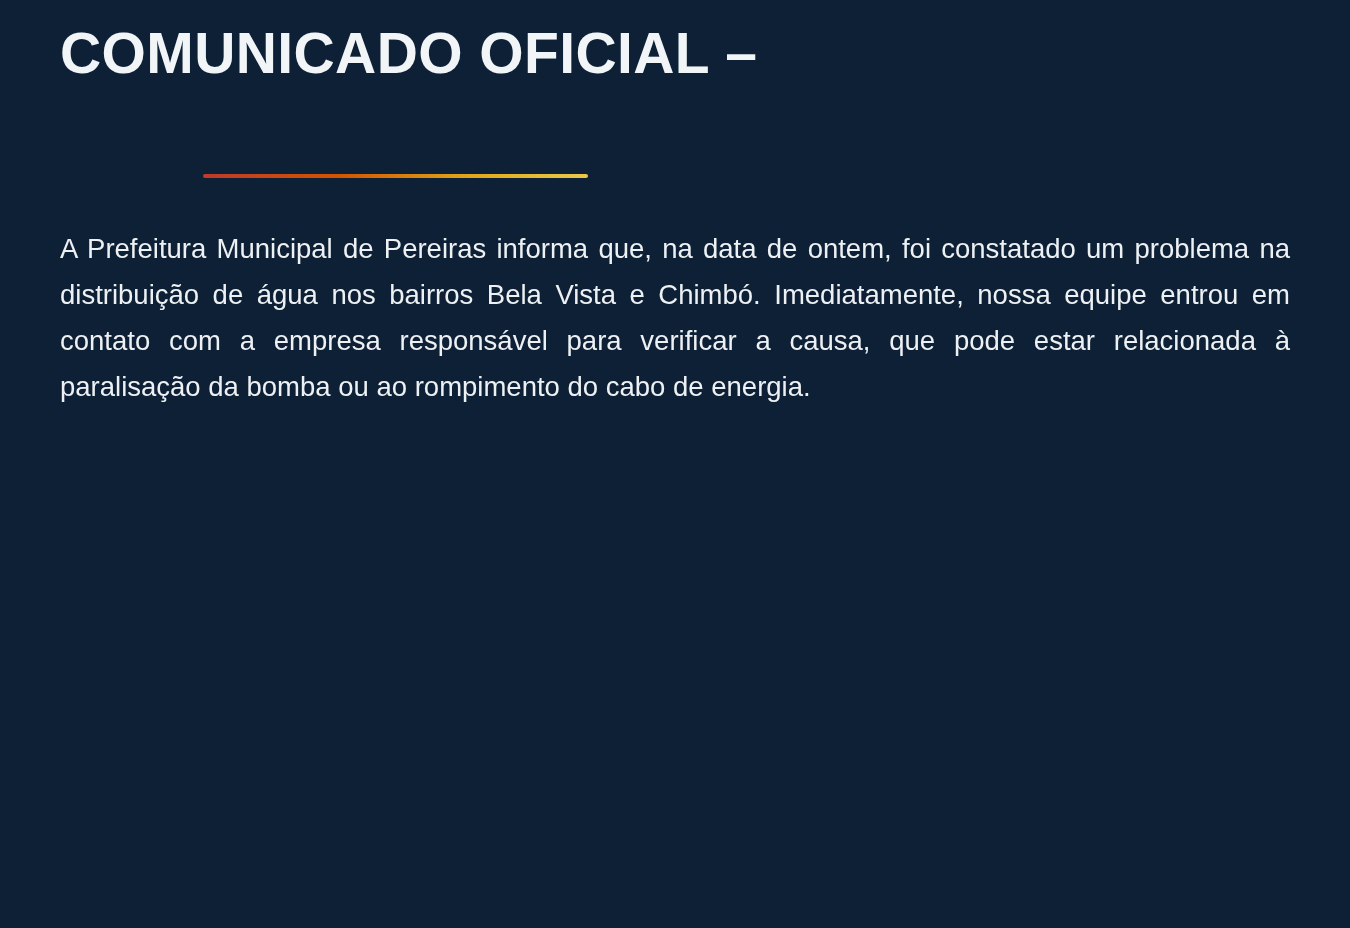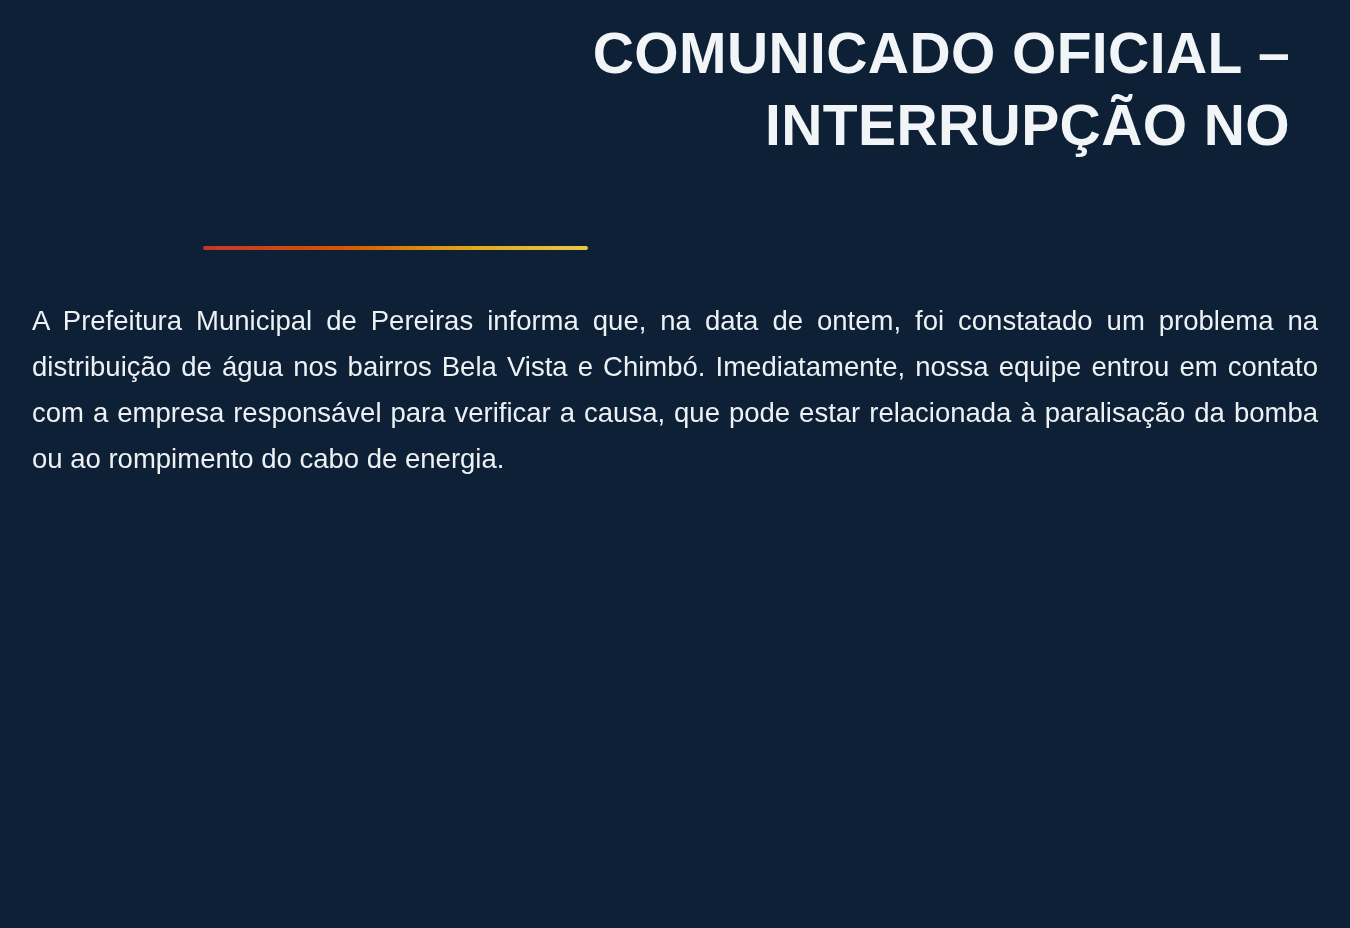--- a/index.html
+++ b/index.html
@@ -23,39 +23,38 @@
   }
   .headline {
     margin: 0;
     padding: 18px 60px 0 60px;
     color: #f2f5f7;
     font-size: 57px;
     line-height: 1.26;
     font-weight: 800;
     letter-spacing: 0.4px;
     text-transform: uppercase;
-    text-align: right;
   }
   .headline .ln {
     display: block;
     white-space: nowrap;
   }
   .divider-wrap {
     padding: 0 60px;
     margin-top: 84px;
   }
   .divider {
     width: 385px;
     height: 4px;
     margin-left: 143px;
     background: linear-gradient(90deg, #c0392b 0%, #d35400 35%, #e0a91c 70%, #e8c84a 100%);
     border-radius: 2px;
   }
   .body-copy {
-    padding: 0 32px;
+    padding: 0 60px;
     margin-top: 48px;
     color: #edf1f4;
     font-size: 27.5px;
     line-height: 1.68;
     text-align: justify;
     text-justify: inter-word;
   }
   .body-copy p {
     margin: 0;
   }
@@ -63,21 +62,20 @@
     margin-top: 0;
   }
 </style>
 </head>
 <body>
 
 <div class="page">
 
   <h1 class="headline">
     <span class="ln">COMUNICADO OFICIAL –</span>
-    <span class="ln">INTERRUPÇÃO NO</span>
   </h1>
 
   <div class="divider-wrap">
     <div class="divider"></div>
   </div>
 
   <div class="body-copy">
     <p>A Prefeitura Municipal de Pereiras informa que, na data de ontem, foi constatado um problema na distribuição de água nos bairros Bela Vista e Chimbó. Imediatamente, nossa equipe entrou em contato com a empresa responsável para verificar a causa, que pode estar relacionada à paralisação da bomba ou ao rompimento do cabo de energia.</p>
   </div>
 

